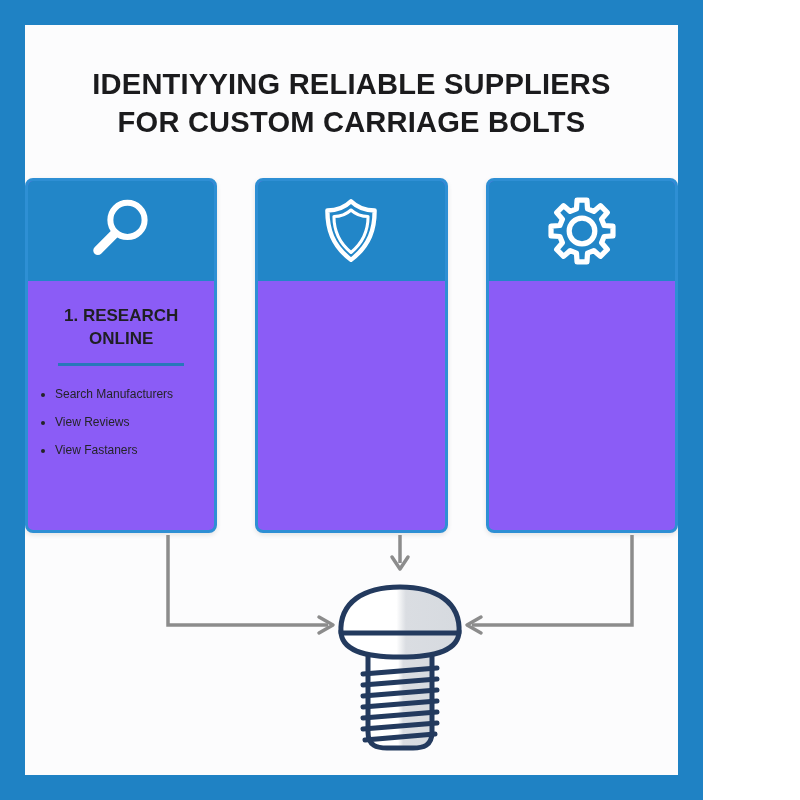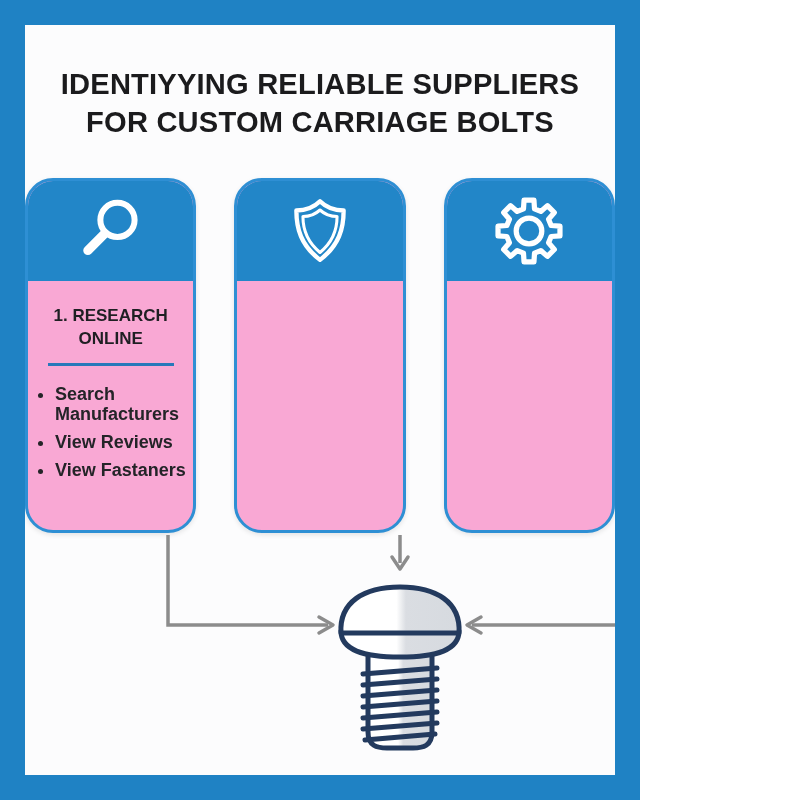--- a/index.html
+++ b/index.html
@@ -1,45 +1,45 @@
 <!DOCTYPE html>
 <html><head>
 <meta charset="utf-8">
 <style>
   html,body{margin:0;padding:0;background:#ffffff;}
   .frame{
-    position:relative;width:640px;height:800px;box-sizing:border-box;
+    position:relative;width:703px;height:800px;box-sizing:border-box;
     border:25px solid #1f82c4;background:#fcfcfd;overflow:hidden;
     font-family:"Liberation Sans",sans-serif;
   }
   .title{
     position:absolute;top:20px;left:0;width:100%;text-align:center;
     font-weight:bold;font-size:30px;line-height:38px;color:#1b1b1d;
     letter-spacing:.2px;transform:scaleX(.97);
   }
   .cards{
     position:absolute;top:153px;left:0;width:100%;
     display:flex;justify-content:center;gap:38px;
   }
   .card{
     width:194px;height:355px;box-sizing:border-box;
-    border:3px solid #2e8fd4;border-radius:28px;background:#f9a8d4;
+    border:3px solid #2e8fd4;border-radius:8px;background:#8b5cf6;
     overflow:hidden;box-shadow:0 2px 5px rgba(0,0,0,.10);
   }
   .card-header{
     height:100px;background:#2286c8;
     display:flex;align-items:center;justify-content:center;
   }
   .card-title{
     margin-top:23px;text-align:center;font-weight:bold;
     font-size:17px;line-height:23px;color:#1f1f23;
   }
   .divider{width:126px;height:3px;background:#2878ba;margin:13px auto 18px;}
   ul.bullets{margin:0;padding:0 6px 0 27px;list-style:disc;}
-  ul.bullets li{font-size:18px;line-height:20px;color:#242428;margin-bottom:8px;font-weight:bold;}
+  ul.bullets li{font-size:12px;line-height:20px;color:#242428;margin-bottom:8px;}
   .flow{position:absolute;top:508px;left:0;}
 </style>
 </head>
 <body>
 
 <div class="frame">
 
   <h1 class="title"><span>IDENTIYYING RELIABLE SUPPLIERS</span><br><span>FOR CUSTOM CARRIAGE BOLTS</span></h1>
 
   <div class="cards">

